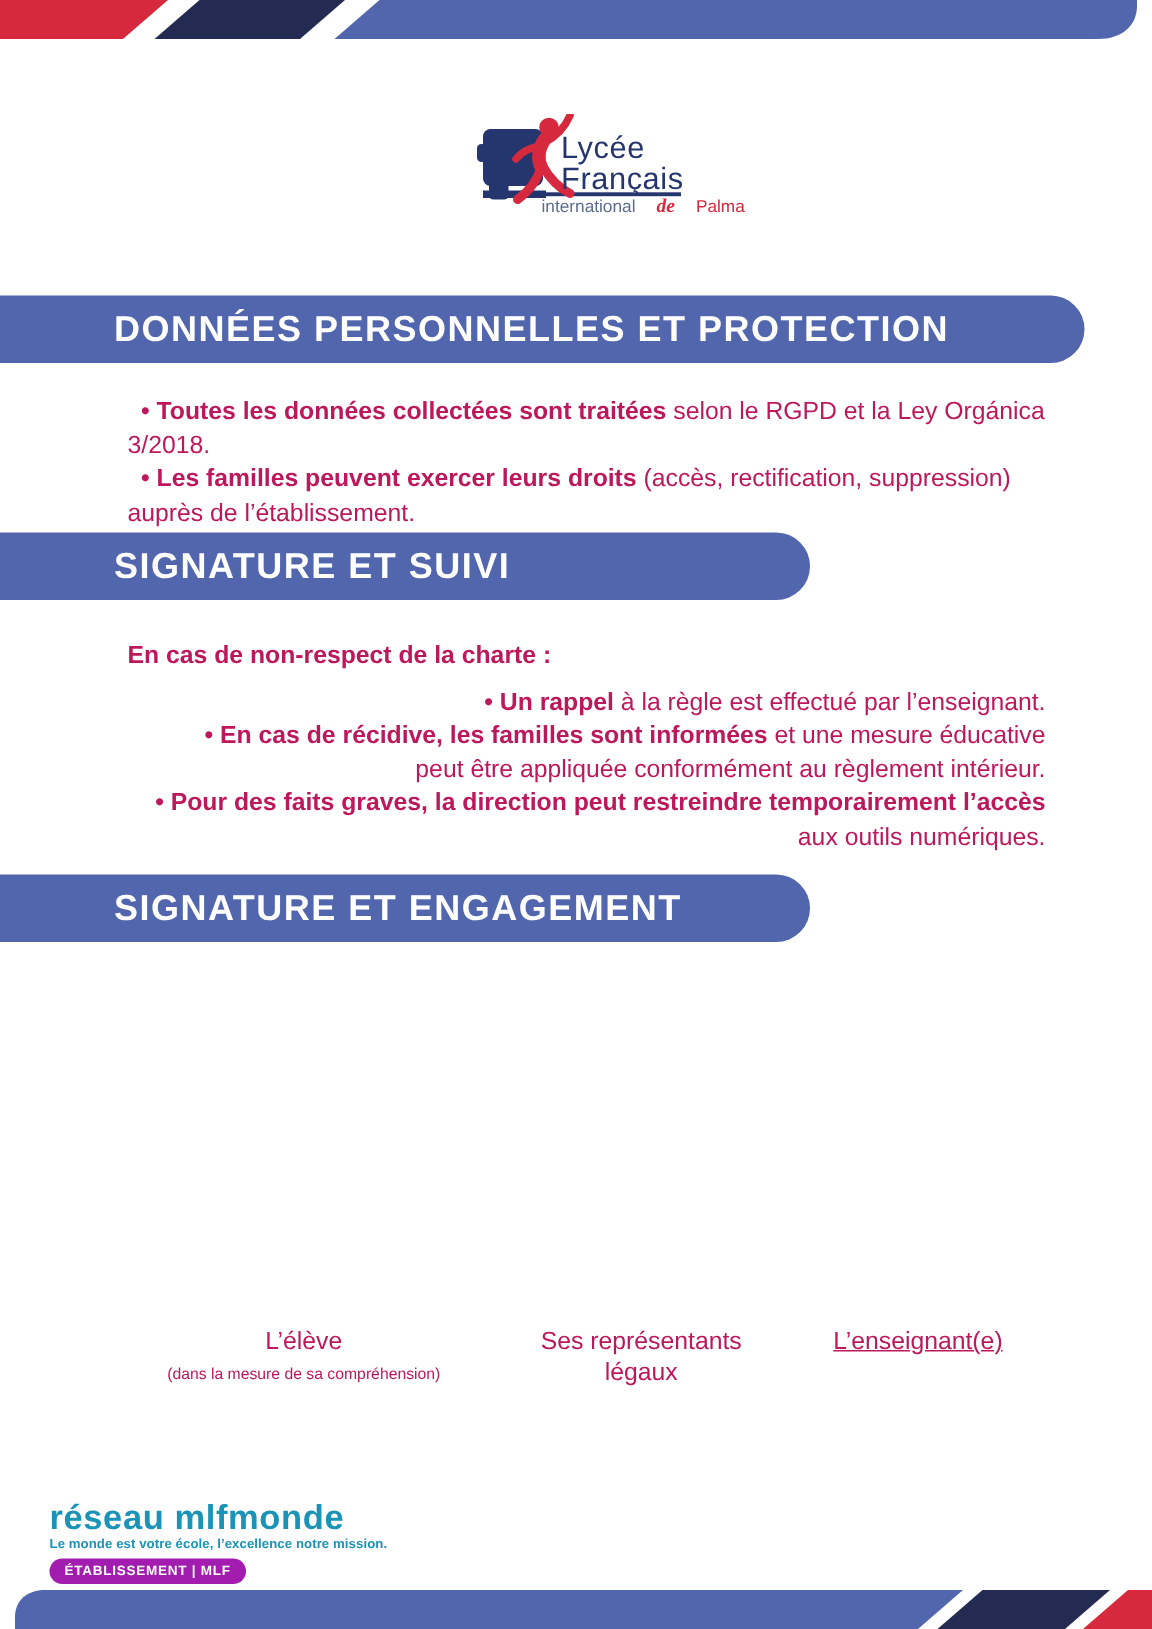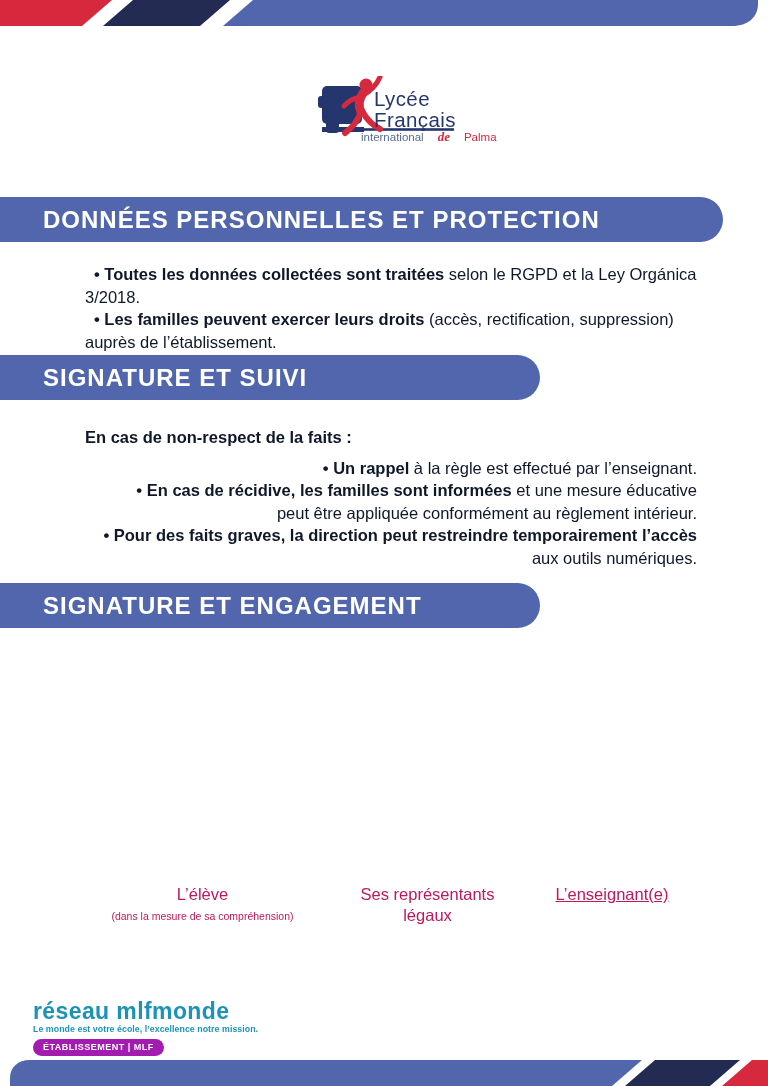--- a/index.html
+++ b/index.html
@@ -15,26 +15,26 @@
   
   .logo-svg{position:absolute;left:318px;top:76px;}
   .logo-name{position:absolute;left:374px;top:88px;color:#25366f;font-size:20.5px;line-height:21px;letter-spacing:.4px;}
   .logo-name span{display:block;}
   .logo-sub{position:absolute;left:361px;top:129px;font-size:11.5px;white-space:nowrap;}
   .logo-sub .intl{color:#5b6c90;}
   .logo-sub .de{color:#d7293d;font-family:"Liberation Serif",serif;font-style:italic;font-weight:bold;font-size:13px;padding:0 14px;}
   .logo-sub .place{color:#d7293d;}
   
   .banner{position:absolute;left:0;height:45px;background:#5166ad;border-radius:0 23px 23px 0;display:flex;align-items:center;}
-  .banner-title{color:#ffffff;font-weight:700;font-size:24px;letter-spacing:1px;padding-left:43px;white-space:nowrap;}
+  .banner-title{color:#ffffff;font-weight:700;font-size:24px;letter-spacing:1px;padding-left:76px;white-space:nowrap;}
   .banner-1{top:197px;width:723px;}
   .banner-2{top:355px;width:540px;}
   .banner-3{top:583px;width:540px;}
   
-  .bodytext{position:absolute;left:85px;width:612px;color:#0f172a;font-size:16.5px;line-height:22.6px;}
+  .bodytext{position:absolute;left:85px;width:612px;color:#be185d;font-size:16.5px;line-height:22.6px;}
   .block-1{top:263px;}
   .block-2{top:426px;}
   .bodytext p{margin:0;}
   .bodytext p.bullet{text-indent:9px;}
   .block-2 p.bullet{text-indent:16px;text-align:right;}
   .bodytext .intro{font-weight:700;margin-bottom:8px;}
   .bodytext b{font-weight:700;}
   
   .sig-row{position:absolute;top:884px;left:70px;width:634px;display:flex;color:#be185d;}
   .sig-col{text-align:center;font-size:16.5px;line-height:21px;}
@@ -91,21 +91,21 @@
   </div>
   <div class="bodytext block-1">
     <p class="bullet"><b>• Toutes les données collectées sont traitées</b><span> selon le RGPD et la Ley Orgánica 3/2018.</span></p>
     <p class="bullet"><b>• Les familles peuvent exercer leurs droits</b><span> (accès, rectification, suppression) auprès de l’établissement.</span></p>
   </div>
 
   <div class="banner banner-2">
     <div class="banner-title">SIGNATURE ET SUIVI</div>
   </div>
   <div class="bodytext block-2">
-    <p class="intro">En cas de non-respect de la faits :</p>
+    <p class="intro">En cas de non-respect de la charte :</p>
     <p class="bullet"><b>• Un rappel</b><span> à la règle est effectué par l’enseignant.</span></p>
     <p class="bullet"><b>• En cas de récidive, les familles sont informées</b><span> et une mesure éducative peut être appliquée conformément au règlement intérieur.</span></p>
     <p class="bullet"><b>• Pour des faits graves, la direction peut restreindre temporairement l’accès</b><span> aux outils numériques.</span></p>
   </div>
 
   <div class="banner banner-3">
     <div class="banner-title">SIGNATURE ET ENGAGEMENT</div>
   </div>
 
   <div class="sig-row">

